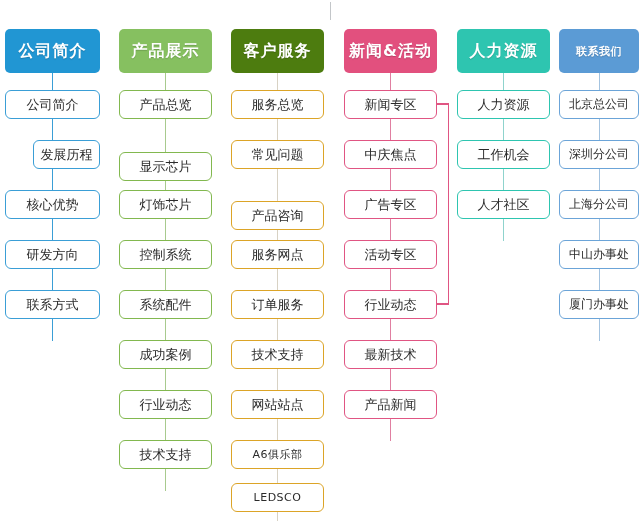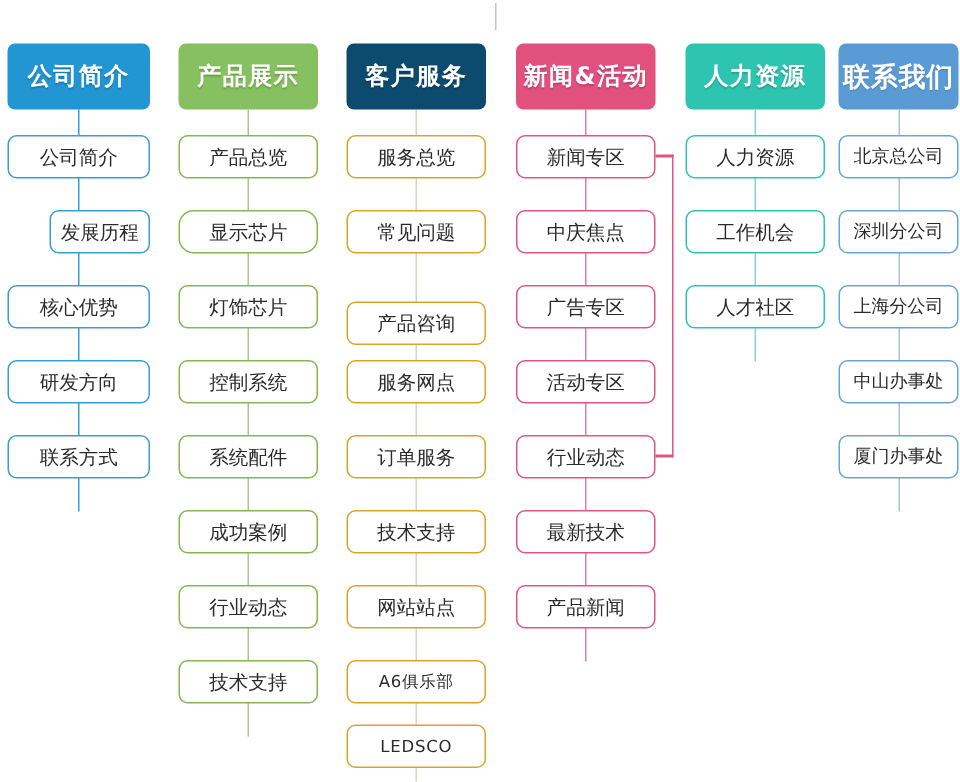--- a/index.html
+++ b/index.html
@@ -55,21 +55,21 @@
     box-sizing: border-box;
     display: flex;
     align-items: center;
     justify-content: center;
     color: #ffffff;
     font-size: 16px;
     font-weight: bold;
     letter-spacing: 1px;
     text-shadow: 0 1px 1px rgba(0,0,0,.18);
   }
-  .col-5 .header-box { font-size: 18px; letter-spacing: 0.5px; }
+  .col-5 .header-box { font-size: 11px; letter-spacing: 0.5px; }
 
   .item-box {
     position: absolute;
     left: 0;
     right: 0;
     height: 29px;
     border-radius: 6px;
     border: 1.5px solid #888;
     box-sizing: border-box;
     background: #ffffff;
@@ -85,21 +85,21 @@
 
   
   .col-0 .header-box { background: #2196d3; }
   .col-0 .item-box   { border-color: #3a9ed6; }
   .col-0 .connector-spine { background: #3a9ed6; }
 
   .col-1 .header-box { background: #86c060; }
   .col-1 .item-box   { border-color: #82b84f; }
   .col-1 .connector-spine { background: #a8ca8e; }
 
-  .col-2 .header-box { background: #0c4a6e; }
+  .col-2 .header-box { background: #4d7c0f; }
   .col-2 .item-box   { border-color: #dca427; }
   .col-2 .connector-spine { background: #d8d2c4; }
 
   .col-3 .header-box { background: #e2507e; }
   .col-3 .item-box   { border-color: #e05583; }
   .col-3 .connector-spine { background: #e07fa1; }
 
   .col-4 .header-box { background: #2ec5b0; }
   .col-4 .item-box   { border-color: #2ec5b0; }
   .col-4 .connector-spine { background: #8fd3cd; }
@@ -138,21 +138,21 @@
     <div class="item-box" style="top:140px;margin-left:28px;">发展历程</div>
     <div class="item-box" style="top:190px;">核心优势</div>
     <div class="item-box" style="top:240px;">研发方向</div>
     <div class="item-box" style="top:290px;">联系方式</div>
   </div>
 
   <div class="column col-1">
     <div class="connector-spine" style="left:46px; top:73px; height:418px;"></div>
     <div class="header-box">产品展示</div>
     <div class="item-box" style="top:90px;">产品总览</div>
-    <div class="item-box" style="top:140px;border-radius:10px;">显示芯片</div>
+    <div class="item-box" style="top:152px;">显示芯片</div>
     <div class="item-box" style="top:190px;">灯饰芯片</div>
     <div class="item-box" style="top:240px;">控制系统</div>
     <div class="item-box" style="top:290px;">系统配件</div>
     <div class="item-box" style="top:340px;">成功案例</div>
     <div class="item-box" style="top:390px;">行业动态</div>
     <div class="item-box" style="top:440px;">技术支持</div>
   </div>
 
   <div class="column col-2">
     <div class="connector-spine" style="left:46px; top:73px; height:468px;"></div>

